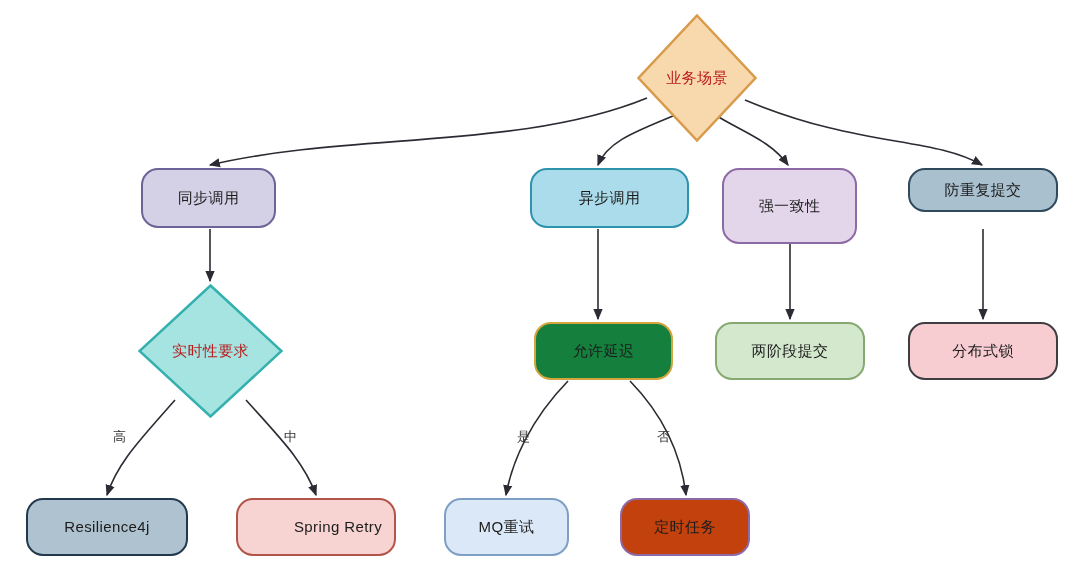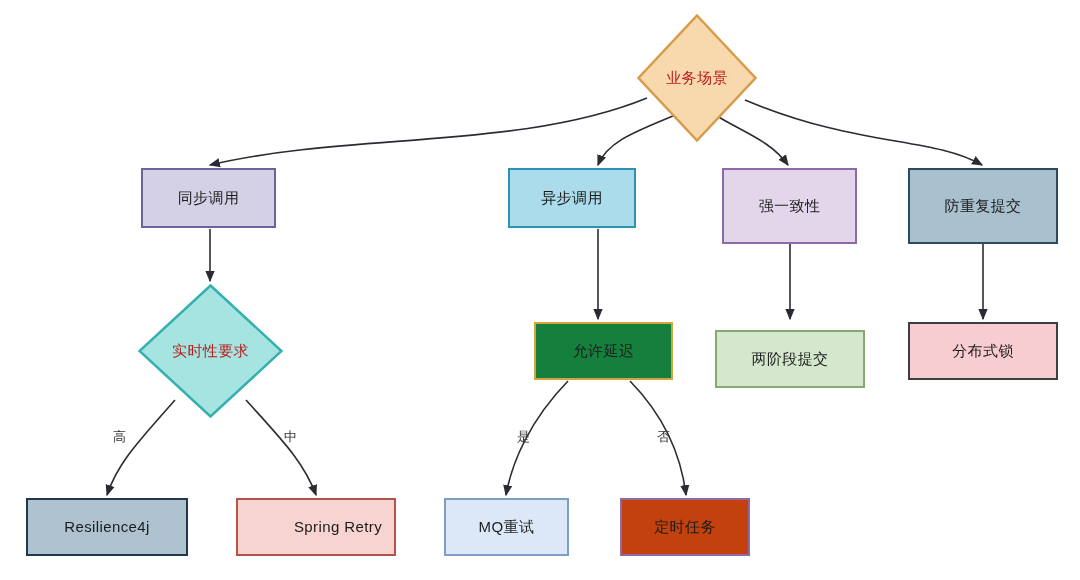--- a/index.html
+++ b/index.html
@@ -33,20 +33,21 @@
     text-align: center;
     color: #1c1c1c;
     font-size: 15px;
     line-height: 1.2;
     letter-spacing: 0.4px;
     z-index: 3;
   }
   .node.rect {
     border-style: solid;
     border-width: 2px;
+    border-radius: 17px;
   }
   .node-label {
     pointer-events: none;
     white-space: nowrap;
   }
   .diamond-wrap {
     position: absolute;
     z-index: 3;
   }
   .diamond-shape {
@@ -120,39 +121,39 @@
   <div id="nodes-layer">
       <div class="diamond-wrap" style="left: 637px; top: 14px; width: 120px; height: 128px;">
         <svg class="diamond-shape" viewBox="0 0 120 128" preserveAspectRatio="none">
           <polygon points="60,1.5 118.5,64 60,126.5 1.5,64" fill="#f8d8ad" stroke="#d79b4a" stroke-width="2.5"></polygon>
         </svg>
         <div class="diamond-label">业务场景</div>
       </div>
       <div class="node rect" style="left: 141px; top: 168px; width: 135px; height: 60px; background: rgb(212, 209, 230); border-color: rgb(108, 99, 152);">
         <span class="node-label">同步调用</span>
       </div>
-      <div class="node rect" style="left: 508px; top: 168px; width: 128px; height: 60px; background: rgb(171, 220, 236); border-color: rgb(46, 147, 173);">
+      <div class="node rect" style="left: 530px; top: 168px; width: 159px; height: 60px; background: rgb(171, 220, 236); border-color: rgb(46, 147, 173);">
         <span class="node-label">异步调用</span>
       </div>
       <div class="node rect" style="left: 722px; top: 168px; width: 135px; height: 76px; background: rgb(227, 214, 234); border-color: rgb(141, 106, 166);">
         <span class="node-label">强一致性</span>
       </div>
-      <div class="node rect" style="left: 908px; top: 168px; width: 150px; height: 76px; background: rgb(169, 192, 207); border-color: rgb(47, 74, 92);">
+      <div class="node rect" style="left: 908px; top: 168px; width: 150px; height: 44px; background: rgb(169, 192, 207); border-color: rgb(47, 74, 92);">
         <span class="node-label">防重复提交</span>
       </div>
       <div class="diamond-wrap" style="left: 138px; top: 284px; width: 145px; height: 134px;">
         <svg class="diamond-shape" viewBox="0 0 145 134" preserveAspectRatio="none">
           <polygon points="72.5,1.5 143.5,67 72.5,132.5 1.5,67" fill="#a5e4e0" stroke="#34b0ae" stroke-width="2.5"></polygon>
         </svg>
         <div class="diamond-label">实时性要求</div>
       </div>
       <div class="node rect" style="left: 534px; top: 322px; width: 139px; height: 58px; background: #15803d; border-color: rgb(211, 165, 60);">
         <span class="node-label">允许延迟</span>
       </div>
-      <div class="node rect" style="left: 715px; top: 322px; width: 150px; height: 58px; background: rgb(212, 232, 206); border-color: rgb(134, 168, 113); margin-top: 8px;">
+      <div class="node rect" style="left: 715px; top: 322px; width: 150px; height: 58px; background: rgb(212, 232, 206); border-color: rgb(134, 168, 113);">
         <span class="node-label">两阶段提交</span>
       </div>
       <div class="node rect" style="left: 908px; top: 322px; width: 150px; height: 58px; background: rgb(248, 205, 210); border-color: rgb(61, 61, 66);">
         <span class="node-label">分布式锁</span>
       </div>
       <div class="node rect" style="left: 26px; top: 498px; width: 162px; height: 58px; background: rgb(174, 194, 207); border-color: rgb(34, 56, 76);">
         <span class="node-label">Resilience4j</span>
       </div>
       <div class="node rect" style="left: 236px; top: 498px; width: 160px; height: 58px; background: rgb(247, 211, 210); border-color: rgb(179, 84, 72); padding-left: 44px;">
         <span class="node-label">Spring Retry</span>

